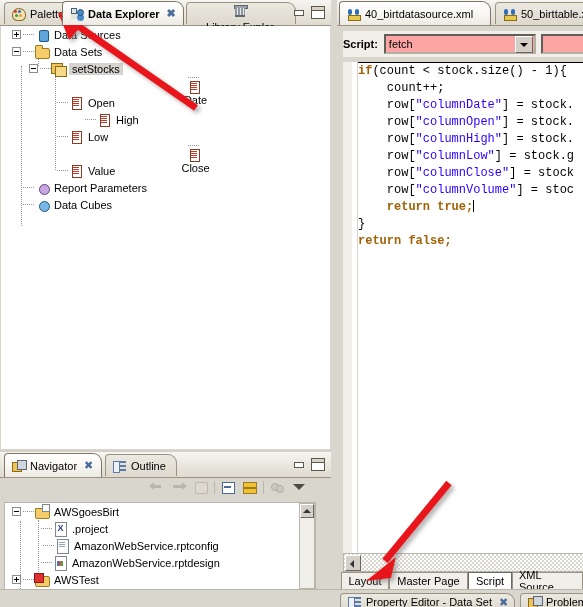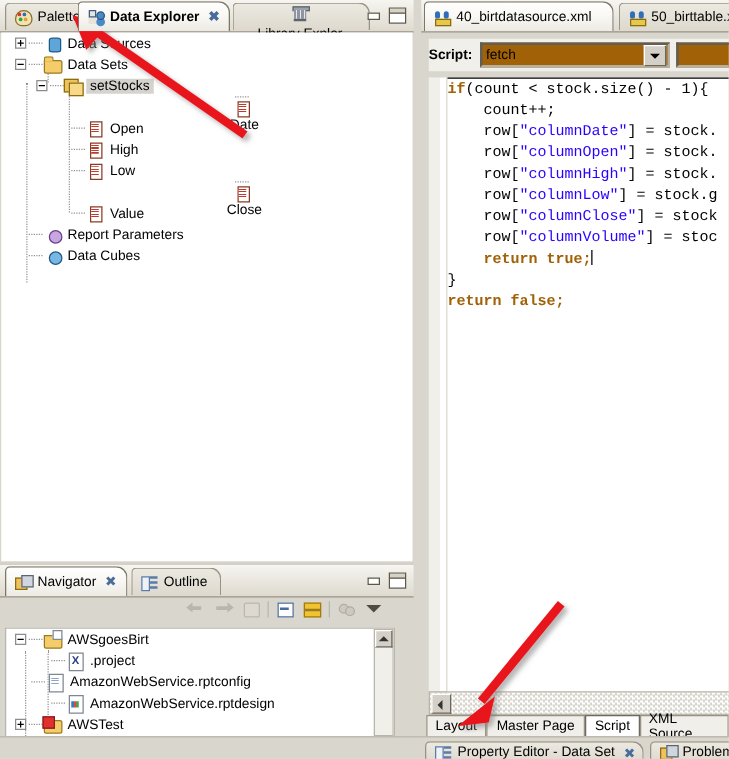--- a/index.html
+++ b/index.html
@@ -217,21 +217,21 @@
     content:""; position:absolute; left:2px; top:8px; width:11px; height:4px;
     background:#e8c84a; border:1px solid #8a6c17;
   }
   .script-bar {
     position: absolute; display: flex; align-items: center;
     background: #f1efe9;
   }
   .script-label { font-weight: bold; font-size: 11px; margin-right: 6px; }
   .combo {
     height: 20px; box-sizing: border-box;
-    border: 2px inset #b5b0a4; background: #a16207;
+    border: 2px inset #b5b0a4; background: #fca5a5;
     display: flex; align-items: center; position: relative;
     font-size: 11px;
   }
   .combo .cval { padding-left: 3px; flex: 1; }
   .combo .carrow {
     width: 16px; height: 15px; margin-right: 1px;
     background: #d4d0c8; border: 1px solid #fff;
     border-right-color: #6b675e; border-bottom-color: #6b675e;
     position: relative;
   }
@@ -414,21 +414,21 @@
       <div class="trow" style="padding-left:56px;flex-direction:column;">
         <span class="dots"></span>
         <span class="ic ic-col"></span>
         <span class="tlabel">Date</span>
       </div>
       <div class="trow" style="padding-left:56px;">
         <span class="dots"></span>
         <span class="ic ic-col"></span>
         <span class="tlabel">Open</span>
       </div>
-      <div class="trow" style="padding-left:56px;">
+      <div class="trow" style="padding-left:84px;">
         <span class="dots"></span>
         <span class="ic ic-col"></span>
         <span class="tlabel">High</span>
       </div>
       <div class="trow" style="padding-left:56px;">
         <span class="dots"></span>
         <span class="ic ic-col"></span>
         <span class="tlabel">Low</span>
       </div>
       <div class="trow" style="padding-left:56px;flex-direction:column;">
@@ -495,21 +495,21 @@
         <span class="exp"></span>
         <span class="dots"></span>
         <span class="ic ic-projf"></span>
         <span class="tlabel">AWSgoesBirt</span>
       </div>
       <div class="trow" style="padding-left:36px;">
         <span class="dots"></span>
         <span class="ic ic-xfile"></span>
         <span class="tlabel">.project</span>
       </div>
-      <div class="trow" style="padding-left:20px;">
+      <div class="trow" style="padding-left:38px;">
         <span class="dots"></span>
         <span class="ic ic-file"></span>
         <span class="tlabel">AmazonWebService.rptconfig</span>
       </div>
       <div class="trow" style="padding-left:36px;">
         <span class="dots"></span>
         <span class="ic ic-rptdesign"></span>
         <span class="tlabel">AmazonWebService.rptdesign</span>
       </div>
       <div class="trow" style="padding-left:7px;">

